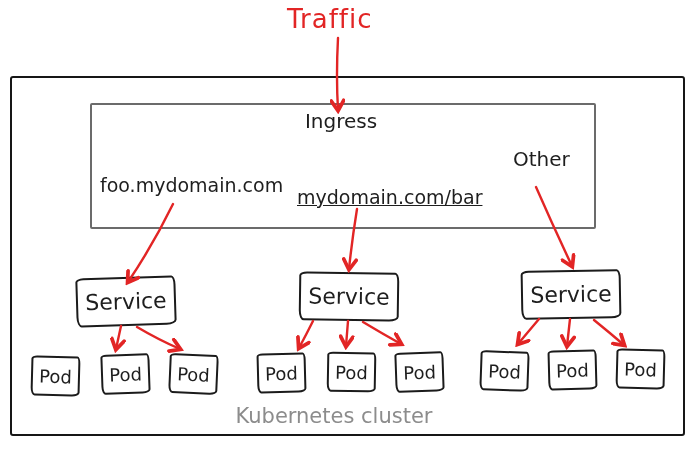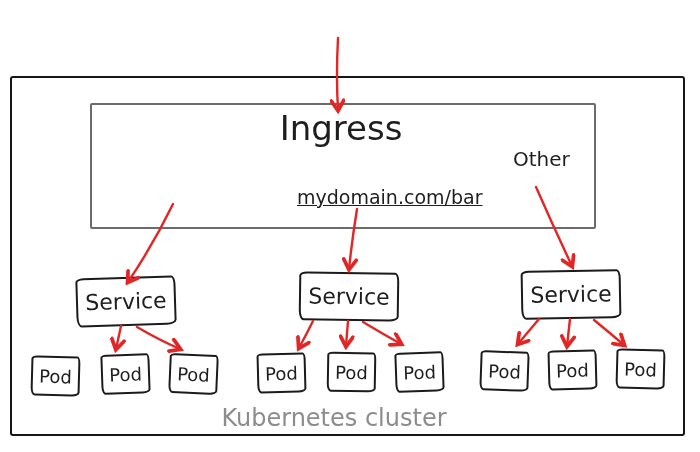--- a/index.html
+++ b/index.html
@@ -12,21 +12,21 @@
   .traffic-label { left:287px; top:5px; font-size:26px; color:#e22525; letter-spacing:1px; }
 
   .cluster-box {
     position:absolute; left:10px; top:76px; width:671px; height:356px;
     border:2.5px solid #161616; border-radius:3px; background:transparent;
   }
   .ingress-box {
     position:absolute; left:90px; top:103px; width:502px; height:122px;
     border:2px solid #6b6b6b; border-radius:2px; background:transparent;
   }
-  .ingress-title { left:90px; top:110px; width:502px; text-align:center; font-size:34px; }
+  .ingress-title { left:90px; top:110px; width:502px; text-align:center; font-size:20px; }
   .rule-foo   { left:100px; top:175px; font-size:19px; }
   .rule-bar   { left:297px; top:187px; font-size:19px;text-decoration:underline; }
   .rule-other { left:513px; top:148px; font-size:20px; }
 
   .service-box {
     position:absolute; width:96px; height:45px;
     border:2.5px solid #1b1b1b; background:#ffffff;
     display:flex; align-items:center; justify-content:center;
     font-size:22px; color:#1e1e1e;
     border-radius:8px 4px 10px 5px / 4px 9px 5px 10px;
@@ -45,34 +45,36 @@
   .p1 { left:31px;  top:356px; transform:rotate(1.5deg); }
   .p2 { left:101px; top:354px; transform:rotate(-2deg); }
   .p3 { left:169px; top:354px; transform:rotate(2.5deg); }
   .p4 { left:257px; top:353px; transform:rotate(-1.5deg); }
   .p5 { left:327px; top:352px; transform:rotate(1deg); }
   .p6 { left:395px; top:352px; transform:rotate(-2deg); }
   .p7 { left:480px; top:351px; transform:rotate(2deg); }
   .p8 { left:548px; top:350px; transform:rotate(-1.5deg); }
   .p9 { left:616px; top:349px; transform:rotate(1.5deg); }
 
-  .cluster-label { left:0px; top:405px; width:668px; text-align:center; font-size:24px; color:#8c8c8c; }
+  .cluster-label { left:0px; top:405px; width:668px; text-align:center; font-size:21px; color:#8c8c8c; }
 
   svg.arrows { position:absolute; left:0; top:0; width:700px; height:452px; pointer-events:none; z-index:5; }
   svg.arrows path { stroke:#e22525; stroke-width:2.4; fill:none; stroke-linecap:round; }
 </style>
 </head>
 <body>
 
 <div class="canvas">
 
   <div class="cluster-box"></div>
   <div class="ingress-box"></div>
 
+  <div class="txt traffic-label">Traffic</div>
   <div class="txt ingress-title">Ingress</div>
+  <div class="txt rule-foo">foo.mydomain.com</div>
   <div class="txt rule-bar">mydomain.com/bar</div>
   <div class="txt rule-other">Other</div>
 
   <div class="service-box s1">Service</div>
   <div class="service-box s2">Service</div>
   <div class="service-box s3">Service</div>
 
   <div class="pod-box p1">Pod</div>
   <div class="pod-box p2">Pod</div>
   <div class="pod-box p3">Pod</div>

